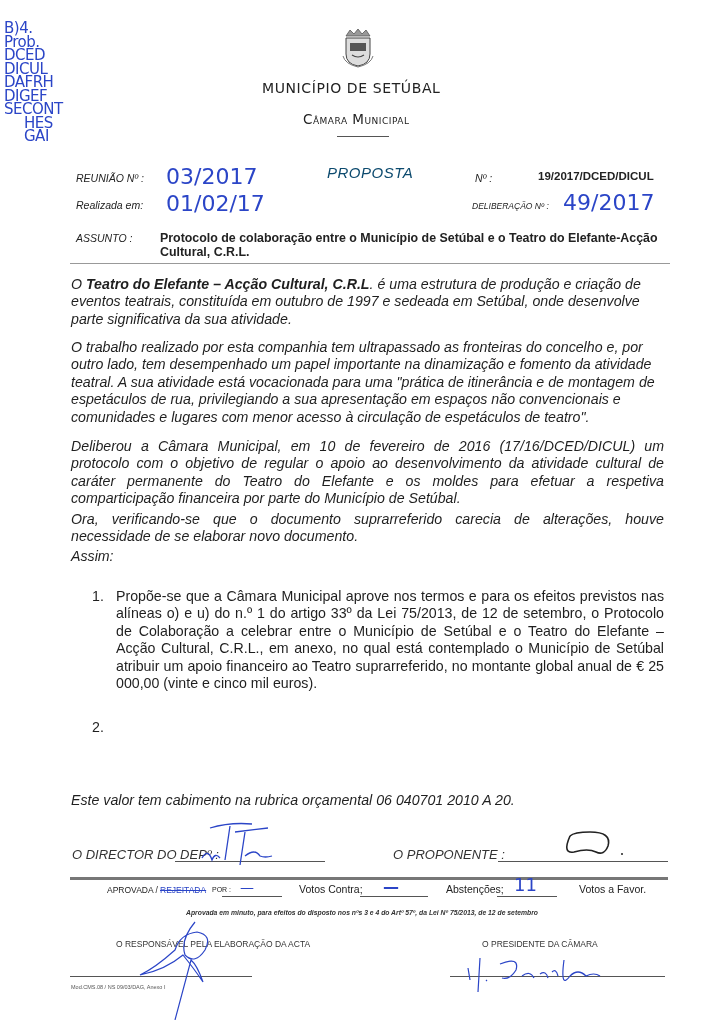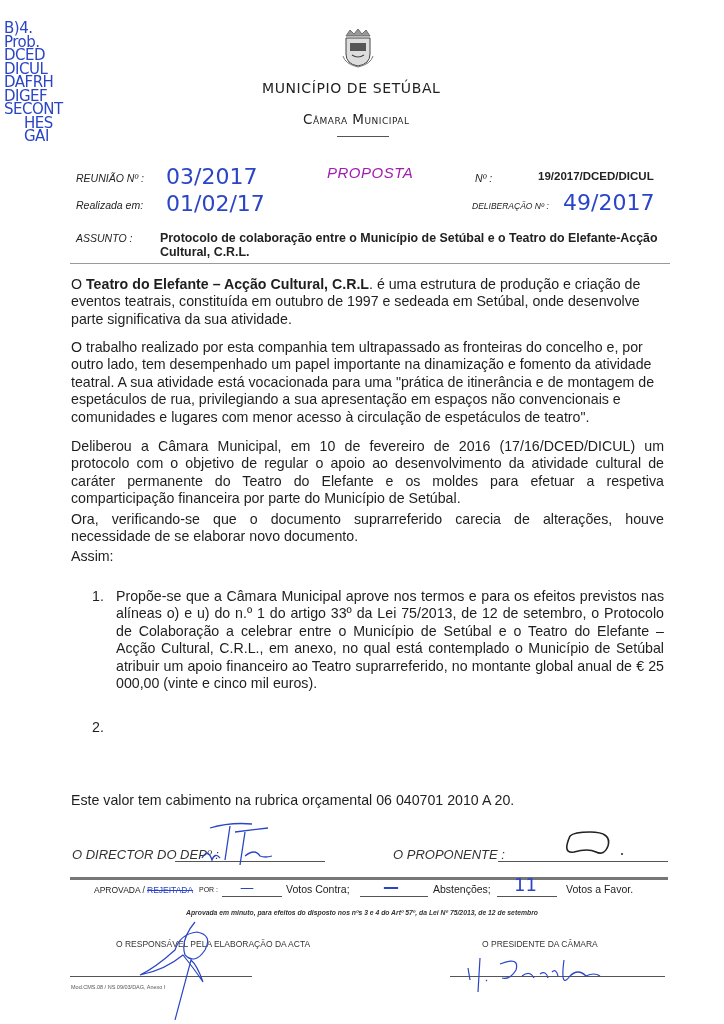--- a/index.html
+++ b/index.html
@@ -7,33 +7,33 @@
            font-family:"Liberation Sans", sans-serif; color:#1a1a1a; }
     .abs { position:absolute; }
     .hand { font-family:"DejaVu Sans", sans-serif; color:#2b45c7; }
     .handnote { left:4px; top:22px; width:100px; font-size:15px; line-height:13.5px; letter-spacing:-0.5px; }
     .handnote div { white-space:nowrap; }
     .crest { left:340px; top:28px; width:36px; height:40px; }
     .muni-title { top:80px; left:262px; width:200px; font-size:14px; letter-spacing:0.6px; color:#222; text-align:left; font-family:"DejaVu Sans", sans-serif; }
     .muni-sub { top:111px; left:303px; font-size:13.5px; letter-spacing:0.5px; color:#222; font-family:"DejaVu Sans", sans-serif; font-variant:small-caps; }
     .muni-rule { top:136px; left:337px; width:52px; height:1px; background:#555; }
     .lbl { font-style:italic; font-size:10.5px; color:#222;text-align:center; }
-    .proposta { top:164px; left:327px; font-size:15px; font-style:italic; color:#a21caf; letter-spacing:0.5px; }
+    .proposta { top:164px; left:327px; font-size:15px; font-style:italic; color:#0c4a6e; letter-spacing:0.5px; }
     .hw-big { font-size:22px; font-style:normal; }
     .assunto-text { top:231px; left:160px; width:510px; font-size:12.4px; font-weight:bold; line-height:14px; color:#222; }
     .dot-rule { top:263px; left:70px; width:600px; height:0; border-top:1px solid #999; }
-    .body-text { left:71px; width:593px; font-size:14.2px; line-height:17.4px; color:#1f1f1f; }
+    .body-text { left:71px; width:593px; font-size:14.2px; line-height:17.4px; color:#1f1f1f;font-style:italic; }
     .just { text-align:justify; }
     .list-item { left:92px; width:572px; font-size:14.2px; line-height:17.4px; color:#1f1f1f; }
     .list-item .num { position:absolute; left:0; top:0; }
     .list-item .txt { position:absolute; left:24px; width:548px; }
     .sig-lbl { font-style:italic; font-size:13px; color:#333; text-transform:uppercase; }
     .line { height:0; border-top:1px solid #555; }
     .thick { top:877px; left:70px; width:598px; height:3px; background:#777; }
-    .votes { top:883px; font-size:10.5px; color:#222; }
+    .votes { top:883px; font-size:10.5px; color:#222;margin-left:13px; }
     .minute { top:909px; left:0; width:724px; text-align:center; font-size:6.8px; font-style:italic; font-weight:bold; color:#333; }
     .small-caps { font-size:8.5px; color:#333; }
     .footer-mod { top:984px; left:71px; font-size:5.5px; color:#555; }
   </style>
 </head>
 <body>
 
 <div class="abs hand handnote">
   <div>B)4.</div>
   <div>Prob.</div>

